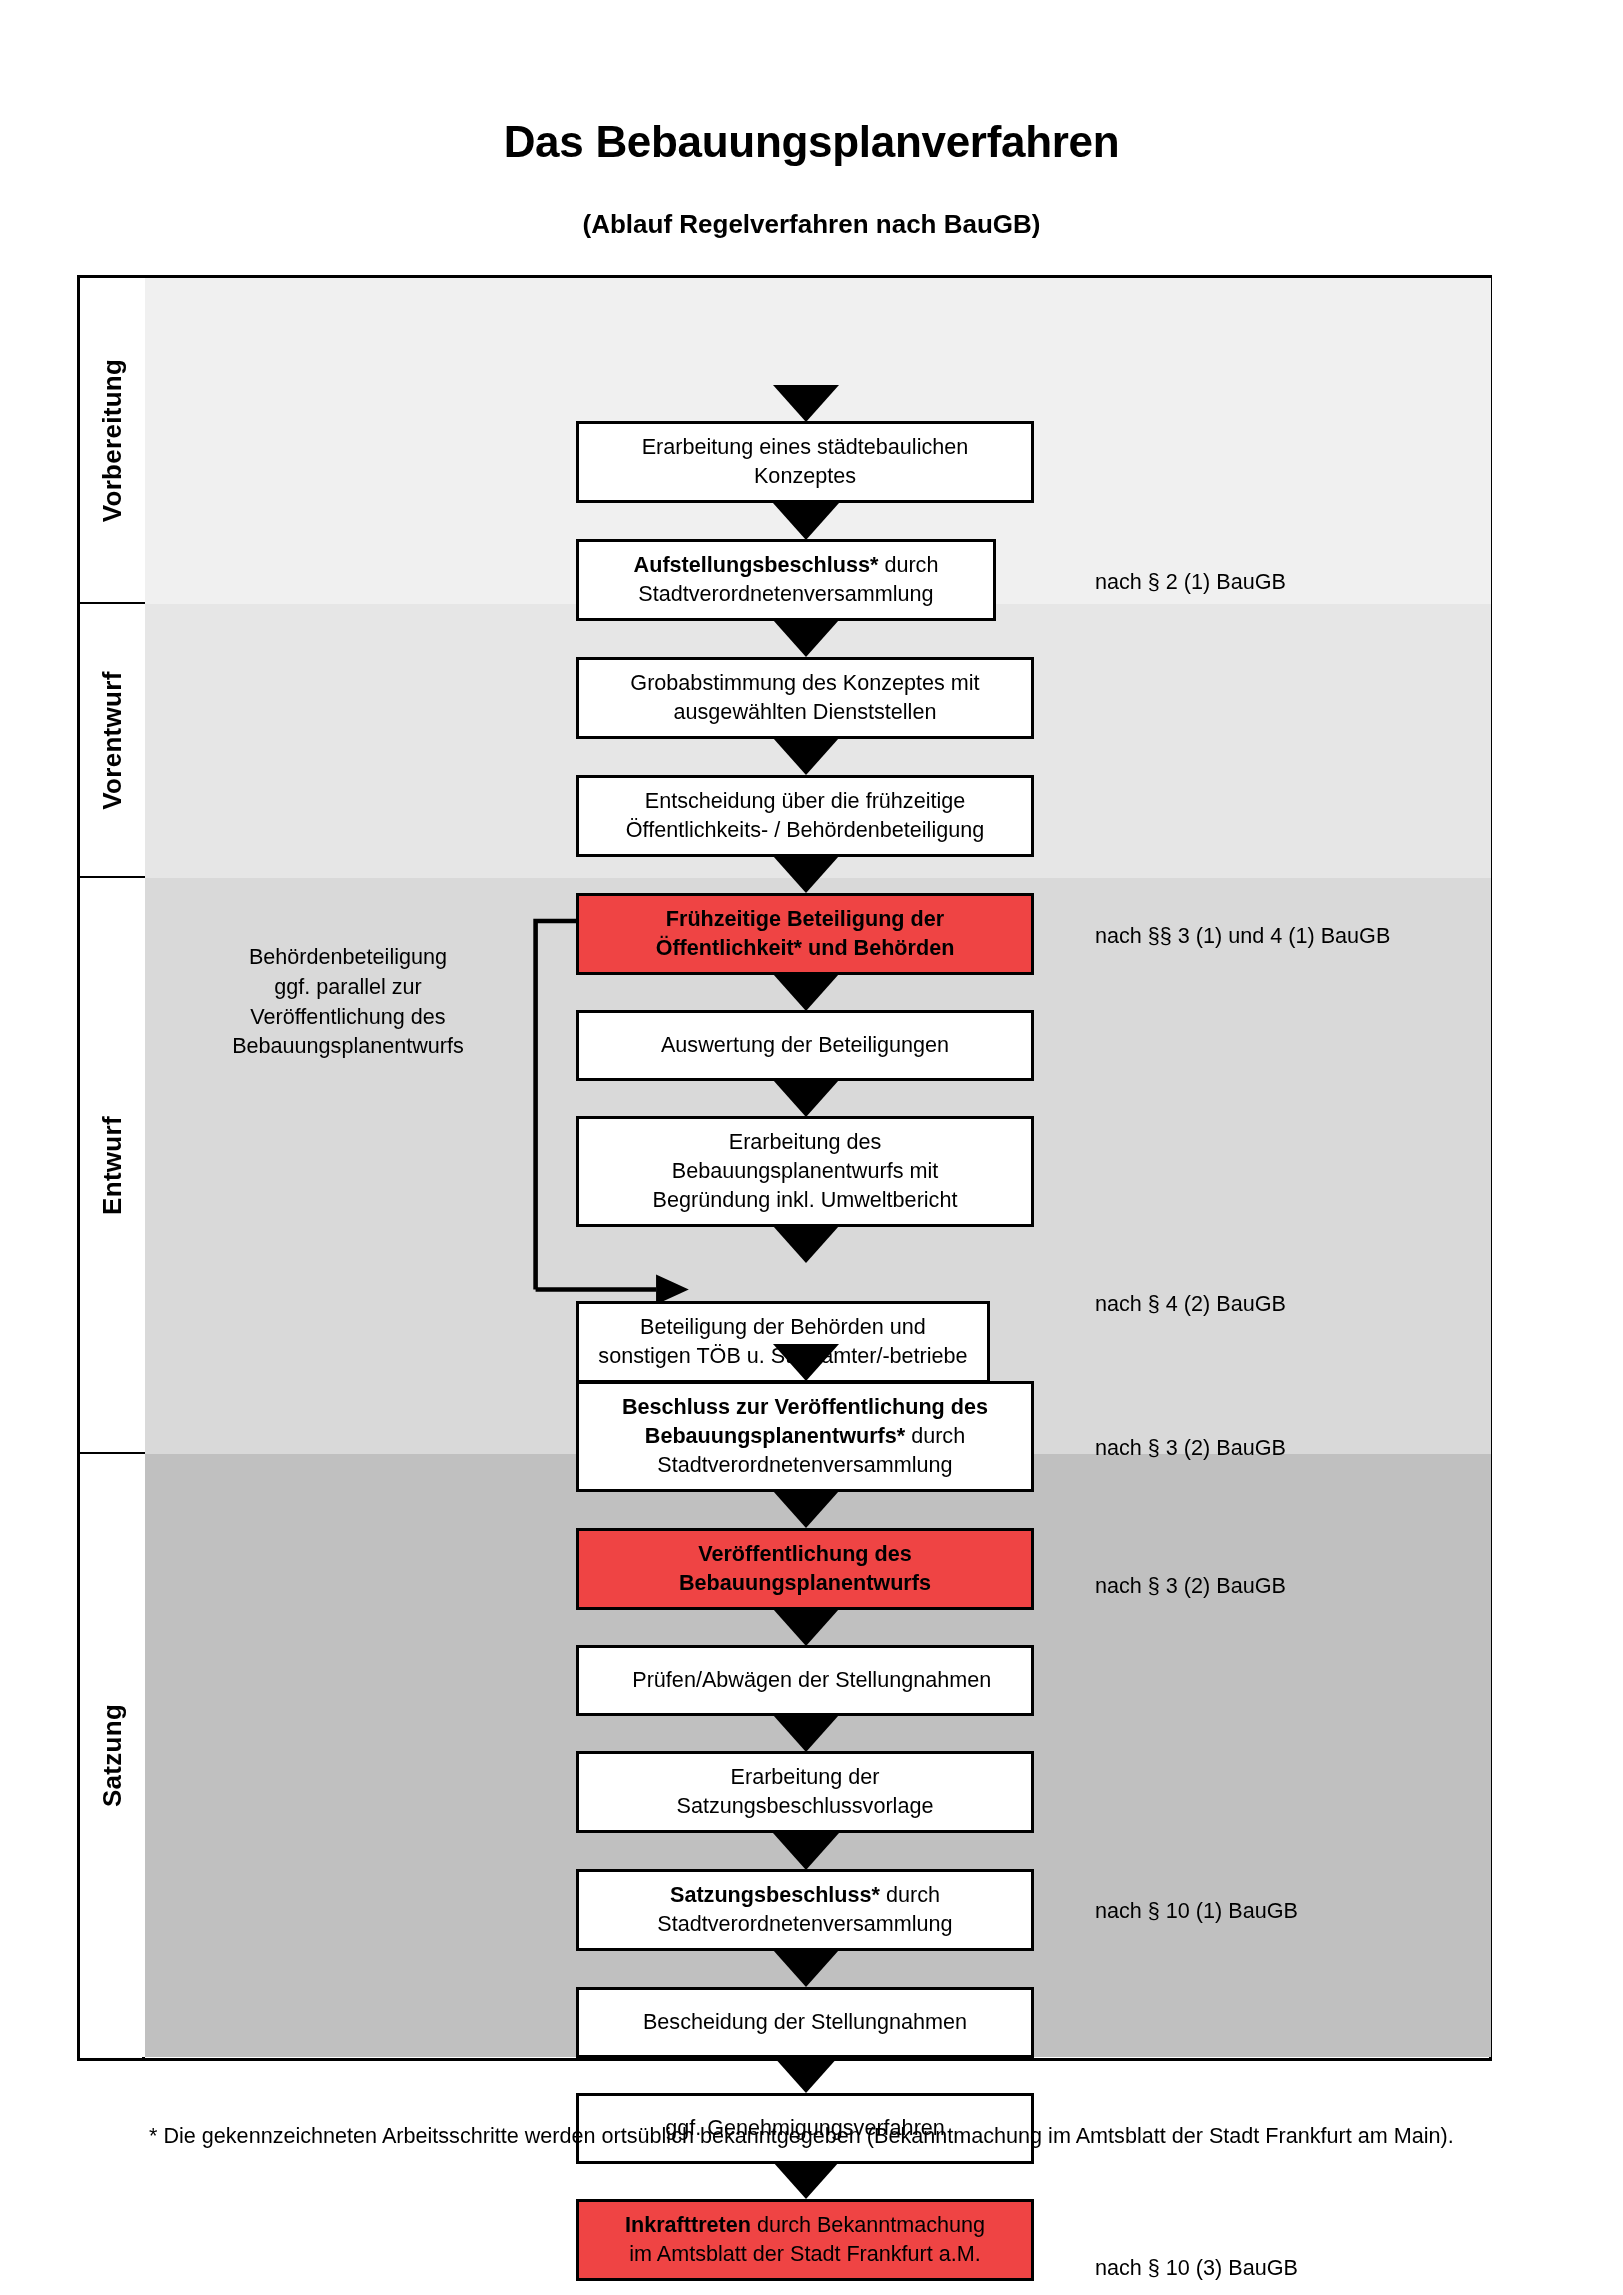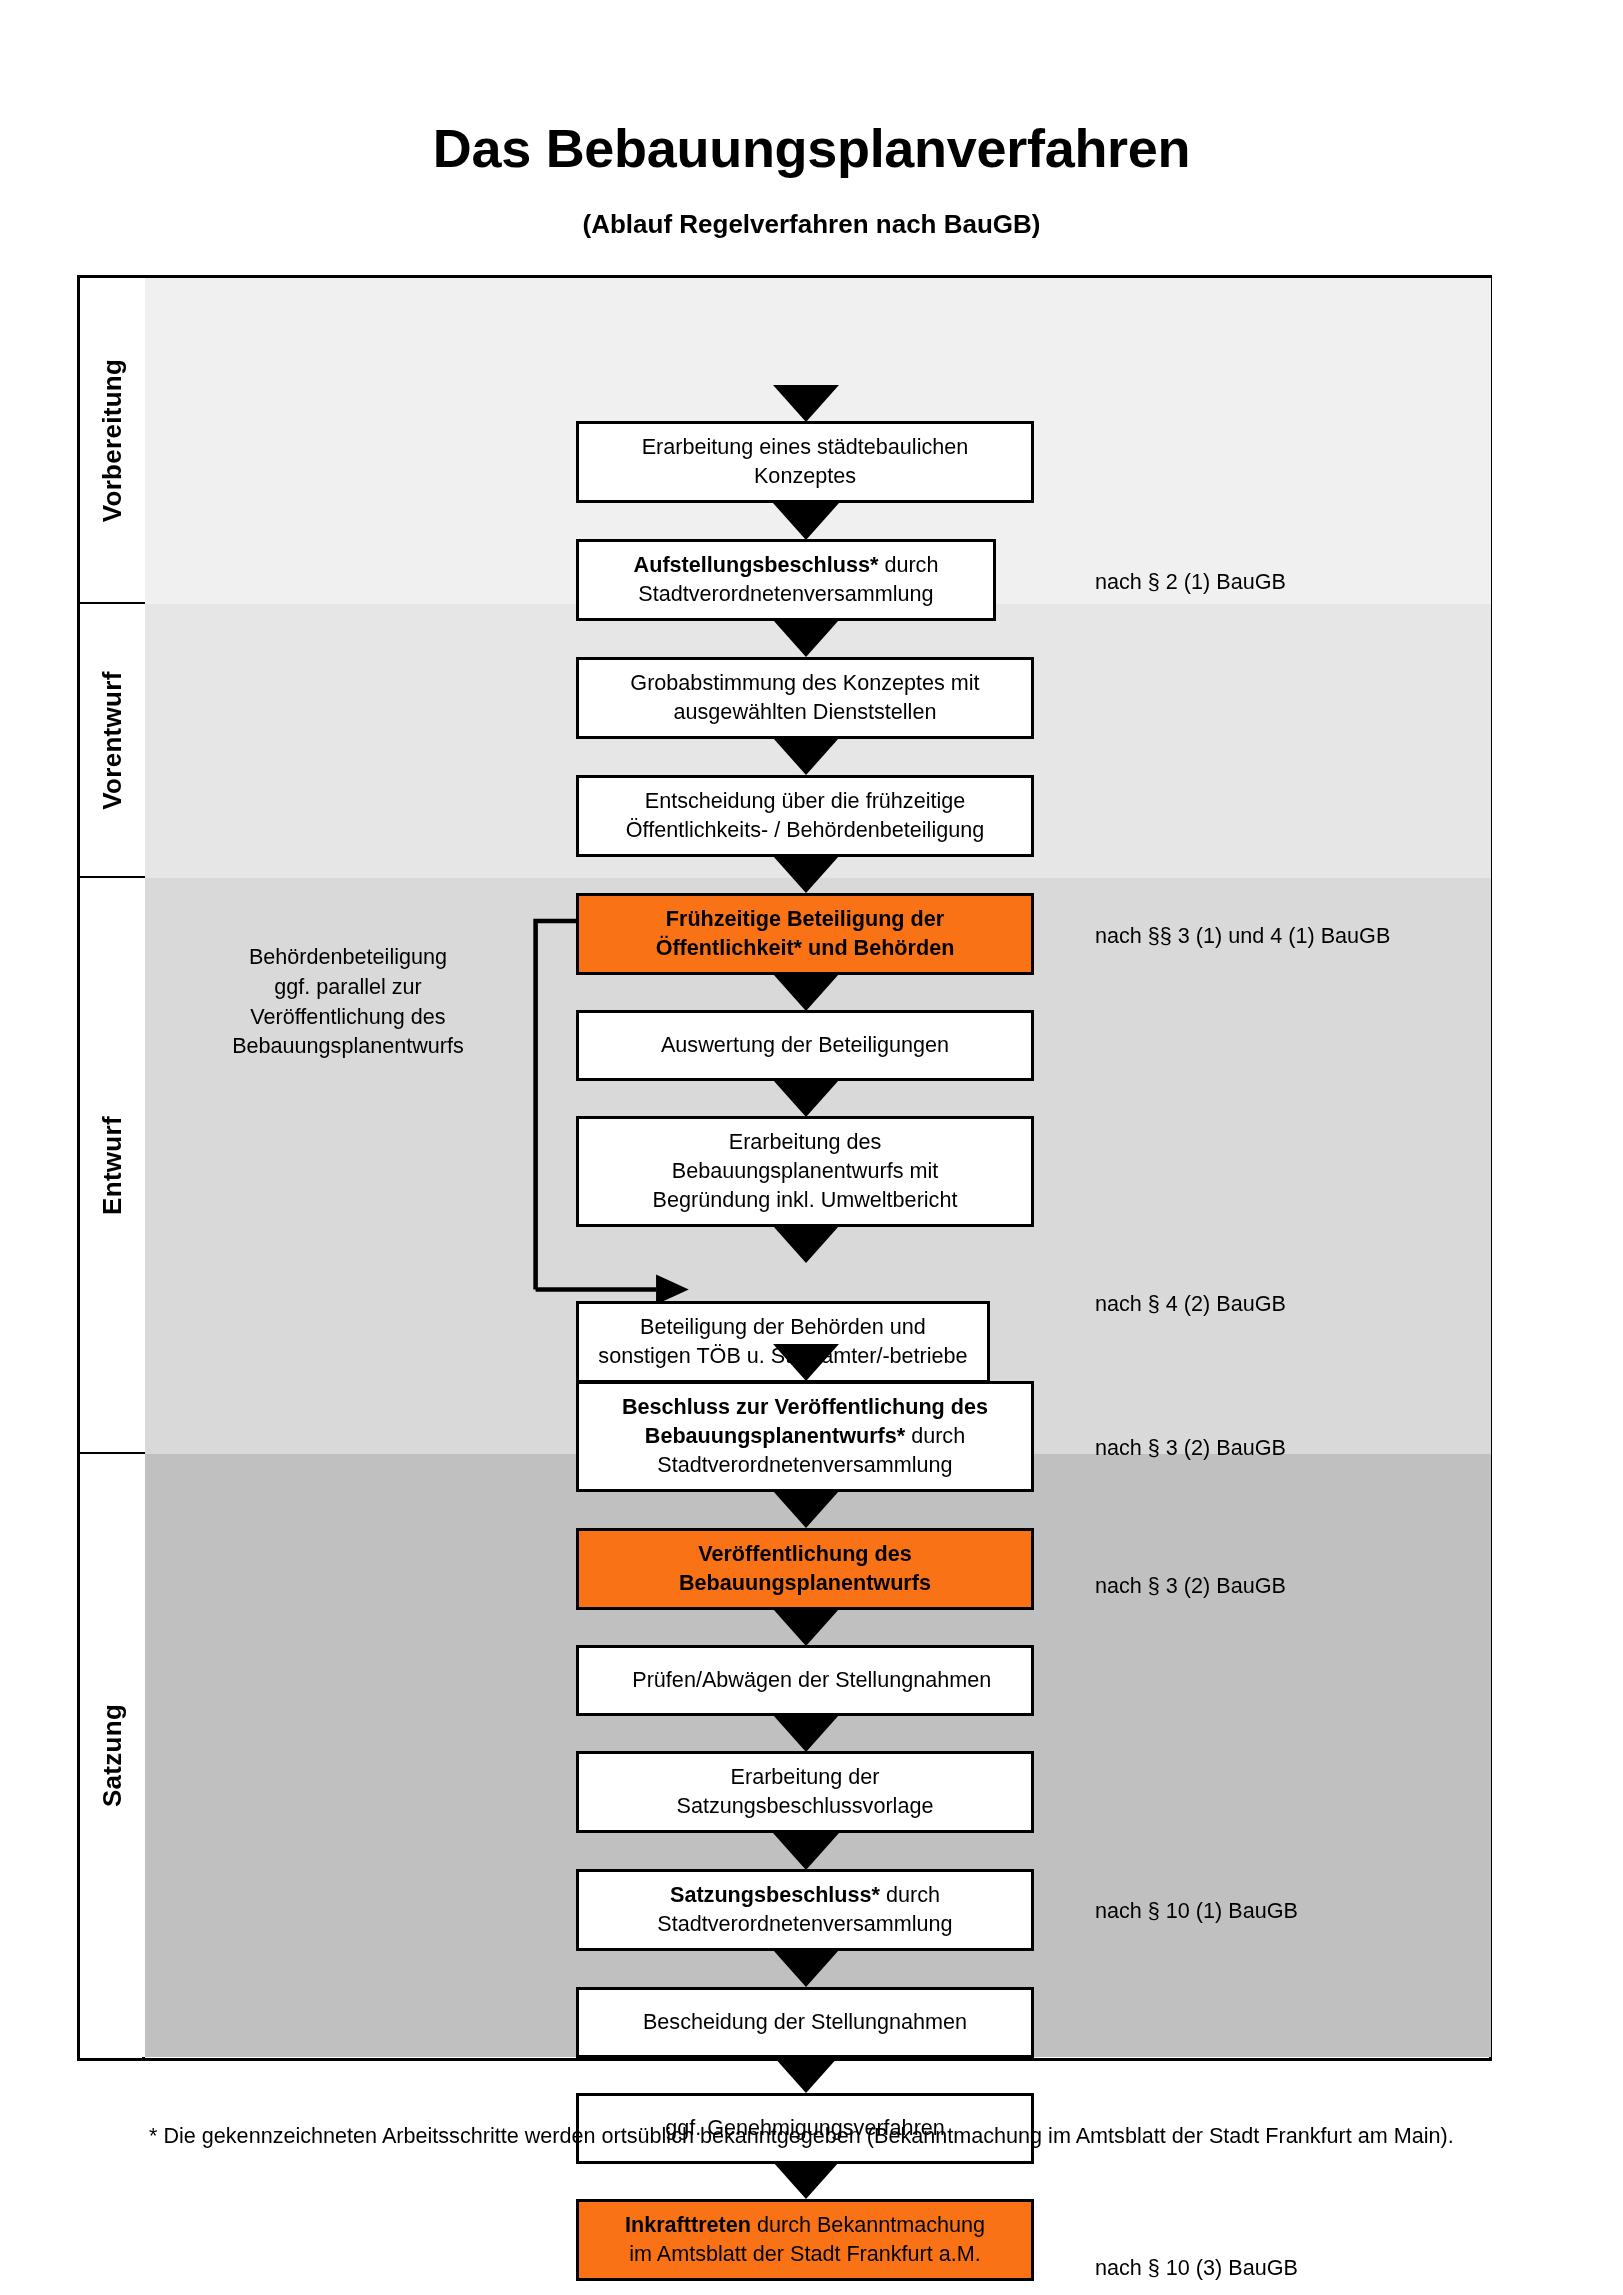--- a/index.html
+++ b/index.html
@@ -16,21 +16,21 @@
     background: #ffffff;
     overflow: hidden;
   }
 
   
   .title {
     position: absolute;
     left: 0; top: 117px;
     width: 1623px;
     text-align: center;
-    font-size: 54px;
+    font-size: 44px;
     font-weight: bold;
     color: #000;
     letter-spacing: -0.3px;
   }
   .subtitle {
     position: absolute;
     left: 0; top: 209px;
     width: 1623px;
     text-align: center;
     font-size: 26px;
@@ -89,21 +89,21 @@
     background: #ffffff;
     display: flex;
     align-items: center;
     justify-content: center;
     text-align: center;
     font-size: 21.6px;
     line-height: 1.33;
     color: #000;
     padding: 2.6px 6.5px;
   }
-  .pbox.blue { background: #f97316; }
+  .pbox.blue { background: #ef4444; }
   .pbox b { font-weight: bold; }
 
   
   .arrow {
     position: absolute;
     width: 0; height: 0;
     border-left: 33px solid transparent;
     border-right: 33px solid transparent;
     border-top: 37px solid #000;
   }

